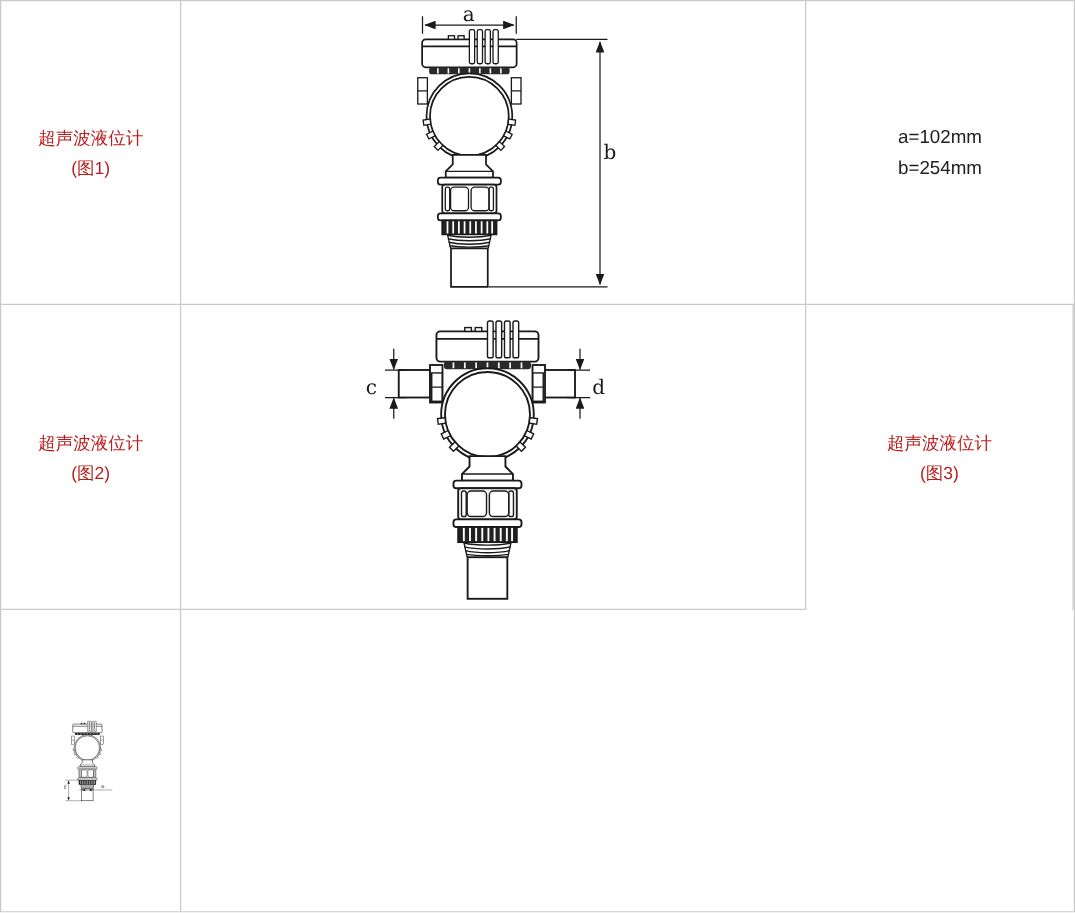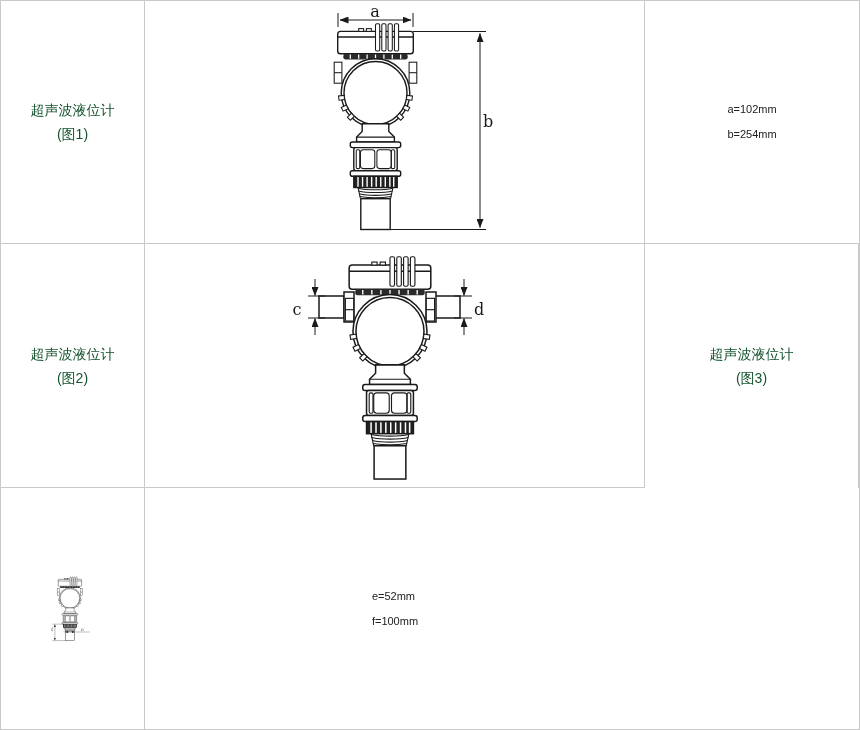--- a/index.html
+++ b/index.html
@@ -7,22 +7,22 @@
   .page {
     width:860px; height:730px; background:#fff;
     border:1px solid #c9c9c9;
     display:grid;
     grid-template-columns:144px 500px 1fr;
     grid-template-rows:243px 244px 1fr;
   }
   .cell { display:flex; align-items:center; justify-content:center; overflow:hidden; }
   .cell.br { border-right:1px solid #c9c9c9; }
   .cell.bb { border-bottom:1px solid #c9c9c9; }
-  .label-block { text-align:center; font-size:14px; line-height:24px; color:#14532d; }
-  .dims-block  { text-align:left; font-size:11px; line-height:25px; color:#212121; }
+  .label-block { text-align:center; font-size:14px; line-height:24px; color:#b91c1c; }
+  .dims-block  { text-align:right; font-size:15px; line-height:25px; color:#212121; }
   .fig-cell svg { display:block; width:100%; height:100%; }
   .defs-holder { position:absolute; width:0; height:0; overflow:hidden; }
   text.dimletter {
     font-family:"DejaVu Serif","Liberation Serif",serif;
     font-size:16px; fill:#1a1a1a; stroke:none;
   }
 </style>
 </head>
 <body>
 
@@ -201,20 +201,14 @@
         <line x1="188" y1="204" x2="188" y2="231.5" marker-end="url(#arr)"></line>
 
         <line x1="218" y1="203" x2="310" y2="203"></line>
         <line x1="240" y1="203" x2="226" y2="203" marker-end="url(#arr)"></line>
         <line x1="243" y1="203" x2="255.5" y2="203" marker-end="url(#arr)"></line>
       </g>
       <text class="dimletter" x="178" y="200" text-anchor="middle">f</text>
       <text class="dimletter" x="284" y="198" text-anchor="middle">e</text>
     </svg>
   </div>
-  <div class="cell">
-    <div class="dims-block">
-      <div>e=52mm</div>
-      <div>f=100mm</div>
-    </div>
-  </div>
 
 </div>
 
 </body></html>

